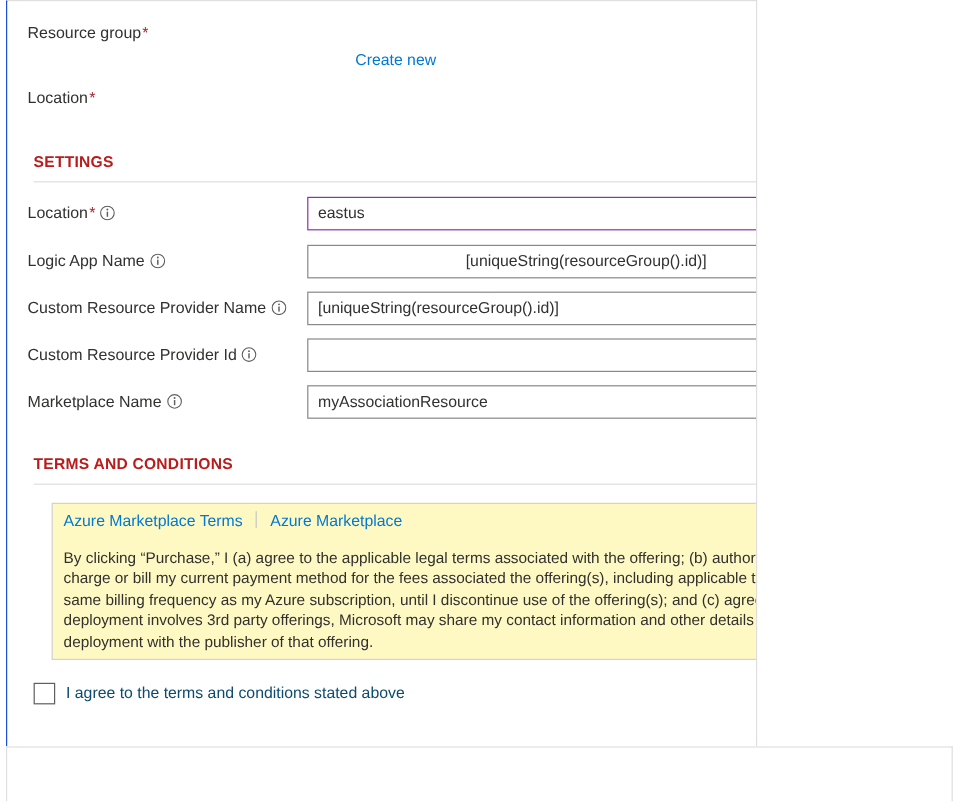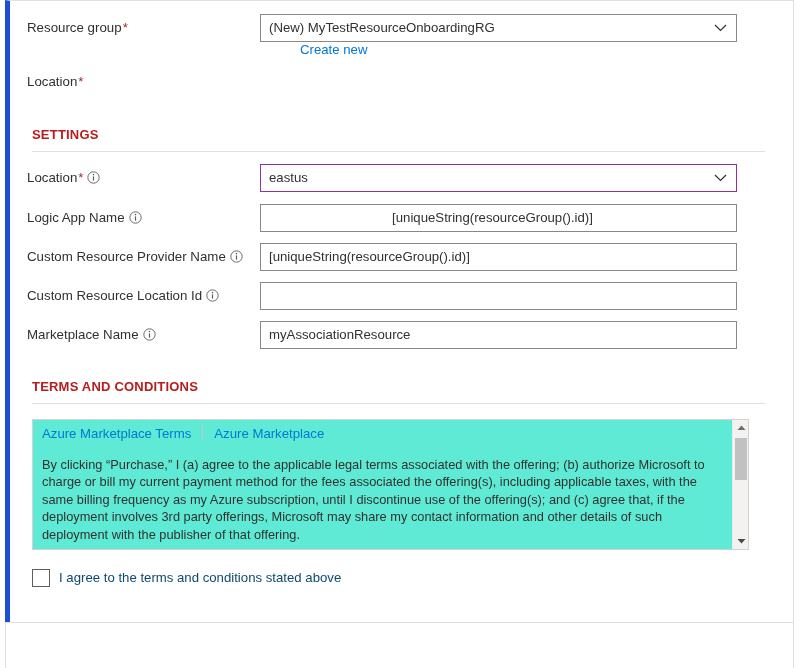--- a/index.html
+++ b/index.html
@@ -21,23 +21,23 @@
     background: #ffffff;
     box-sizing: border-box;
     overflow: hidden;
   }
 
   
   .blade {
     position: absolute;
     left: 5px;
     top: 0px;
-    width: 789px;
+    width: 626px;
     height: 622px;
-    border-left: 5px solid #1d4ed8;
+    border-left: 1px solid #1d4ed8;
     border-right: 1px solid #e1dfdd;
     border-top: 1px solid #e1dfdd;
     box-sizing: border-box;
     background: #ffffff;
     overflow: hidden;
   }
 
   .footer {
     position: absolute;
     left: 5px;
@@ -143,27 +143,27 @@
     position: absolute;
     left: 22px;
     width: 733px;
     height: 1px;
     background: #e1dfdd;
   }
 
   
   .terms-box {
     position: absolute;
-    left: 22px;
+    left: 37px;
     top: 418px;
     width: 717px;
     height: 131px;
     box-sizing: border-box;
     border: 1px solid #d4d2d0;
-    background: #5eead4;
+    background: #fef9c3;
   }
   .terms-links {
     position: absolute;
     left: 9px;
     top: 6px;
     font-size: 13.2px;
     white-space: nowrap;
   }
   .terms-sep {
     display: inline-block;
@@ -245,28 +245,20 @@
 </head>
 <body>
 
 <div class="page">
   <div class="blade">
 
     <div class="row" style="top:13px;">
       <div class="label">
         <span>Resource group</span><span class="req">*</span>
       </div>
-      <div class="control dropdown">
-        <span class="val">(New) MyTestResourceOnboardingRG</span>
-        <span class="chev">
-          <svg width="13" height="8" viewBox="0 0 13 8">
-              <path d="M1 1 L6.5 6.5 L12 1" stroke="#323130" stroke-width="1.2" fill="none"></path>
-            </svg>
-        </span>
-      </div>
     </div>
 
     <div class="linkrow" style="top:41px;">
       <a class="link">Create new</a>
     </div>
 
     <div class="row" style="top:67px;">
       <div class="label">
         <span>Location</span><span class="req">*</span>
       </div>
@@ -314,21 +306,21 @@
               <rect x="6.35" y="5.8" width="1.3" height="4.6" fill="#605e5c"></rect>
             </svg></span>
       </div>
       <div class="control textbox">
         <span class="val">[uniqueString(resourceGroup().id)]</span>
       </div>
     </div>
 
     <div class="row" style="top:281px;">
       <div class="label">
-        <span>Custom Resource Location Id</span><span class="info-icon"><svg width="13" height="13" viewBox="0 0 14 14">
+        <span>Custom Resource Provider Id</span><span class="info-icon"><svg width="13" height="13" viewBox="0 0 14 14">
               <circle cx="7" cy="7" r="6.1" fill="none" stroke="#605e5c" stroke-width="1"></circle>
               <circle cx="7" cy="3.9" r="0.85" fill="#605e5c"></circle>
               <rect x="6.35" y="5.8" width="1.3" height="4.6" fill="#605e5c"></rect>
             </svg></span>
       </div>
       <div class="control textbox">
         <span class="val"></span>
       </div>
     </div>
 

